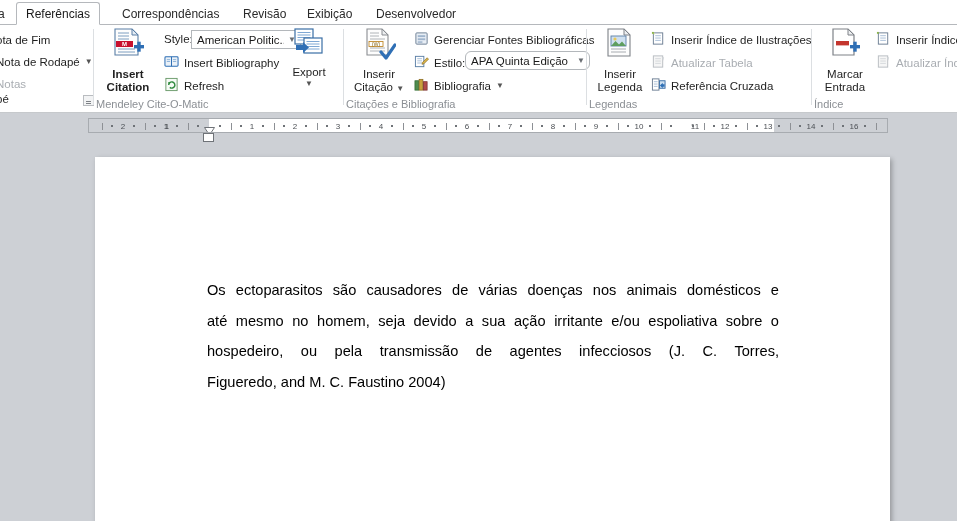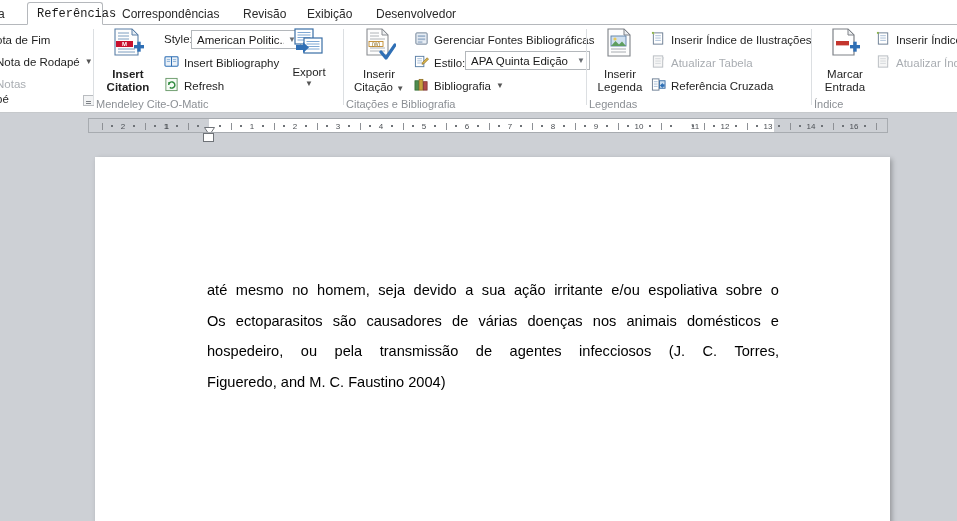--- a/index.html
+++ b/index.html
@@ -187,21 +187,21 @@
 <body>
 
 <div class="ribbon-wrap">
 
   <div class="tabstrip">
     <div class="tabline"></div>
 
     <div class="tab" style="left:-12px;width:42px;">
       <span>a</span>
     </div>
-    <div class="tab active" style="left:27px;width:76px;font-family:Liberation Mono, monospace;">
+    <div class="tab active" style="left:16px;width:84px;">
       <span>Referências</span>
     </div>
     <div class="tab" style="left:112px;width:120px;">
       <span>Correspondências</span>
     </div>
     <div class="tab" style="left:233px;width:62px;">
       <span>Revisão</span>
     </div>
     <div class="tab" style="left:297px;width:66px;">
       <span>Exibição</span>
@@ -366,21 +366,21 @@
             <g stroke="#9cb6d2" stroke-width="0.9">
               <line x1="3.5" y1="5" x2="8.5" y2="5"></line>
                 <line x1="3.5" y1="7.3" x2="8.5" y2="7.3"></line>
               <line x1="3.5" y1="9.6" x2="8.5" y2="9.6"></line>
             </g>
             <path d="M9 9 l5 -5 l1.5 1.5 l-5 5 l-2 0.5 z" fill="#d9b44a" stroke="#8a6a1e" stroke-width="0.7"></path>
           </svg>
         </span>
         <span>Estilo:</span>
       </div>
-      <div class="combo" style="left:119px;top:26px;width:125px;">
+      <div class="combo" style="left:119px;top:26px;width:125px;border-radius:6px;">
         <span class="cv">APA Quinta Edição</span>
         <span class="carr">▼</span>
       </div>
 
       <div class="smallitem" style="left:68px;top:51px;">
         <span>
           <svg width="15" height="15" viewBox="0 0 16 16">
             <rect x="1" y="4" width="4" height="10" fill="#4f8b4f" stroke="#2f6a2f" stroke-width="0.8"></rect>
             <rect x="5.5" y="2.5" width="4" height="11.5" fill="#c9a03a" stroke="#8a6a1e" stroke-width="0.8"></rect>
             <rect x="10" y="5" width="4" height="9" fill="#b04a4a" stroke="#7a2e2e" stroke-width="0.8"></rect>
@@ -605,19 +605,19 @@
       <div class="indent-bot" style="left: 685px; top: 7px;"><svg width="11" height="8" viewBox="0 0 11 8">
           <path d="M5.5 0 L10.5 7.5 H0.5 Z" fill="#ffffff" stroke="#6f7378" stroke-width="1"></path>
         </svg></div>
     </div>
 <div style="position: absolute; left: 203px; top: 20px; width: 11px; height: 9px; background: rgb(255, 255, 255); border: 1px solid rgb(111, 115, 120);"></div>
   </div>
 
 <div class="doc-area">
   <div class="page">
     <div class="para" id="para">
+        <div style="text-align: justify; text-align-last: justify;">Os ectoparasitos são causadores de várias doenças nos animais domésticos e</div>
         <div style="text-align: justify; text-align-last: justify;">até mesmo no homem, seja devido a sua ação irritante e/ou espoliativa sobre o</div>
-        <div style="text-align: justify; text-align-last: justify;">Os ectoparasitos são causadores de várias doenças nos animais domésticos e</div>
         <div style="text-align: justify; text-align-last: justify;">hospedeiro, ou pela transmissão de agentes infecciosos (J. C. Torres,</div>
         <div class="lastline">Figueredo, and M. C. Faustino 2004)</div>
       </div>
   </div>
 </div>
 
 </body></html>

